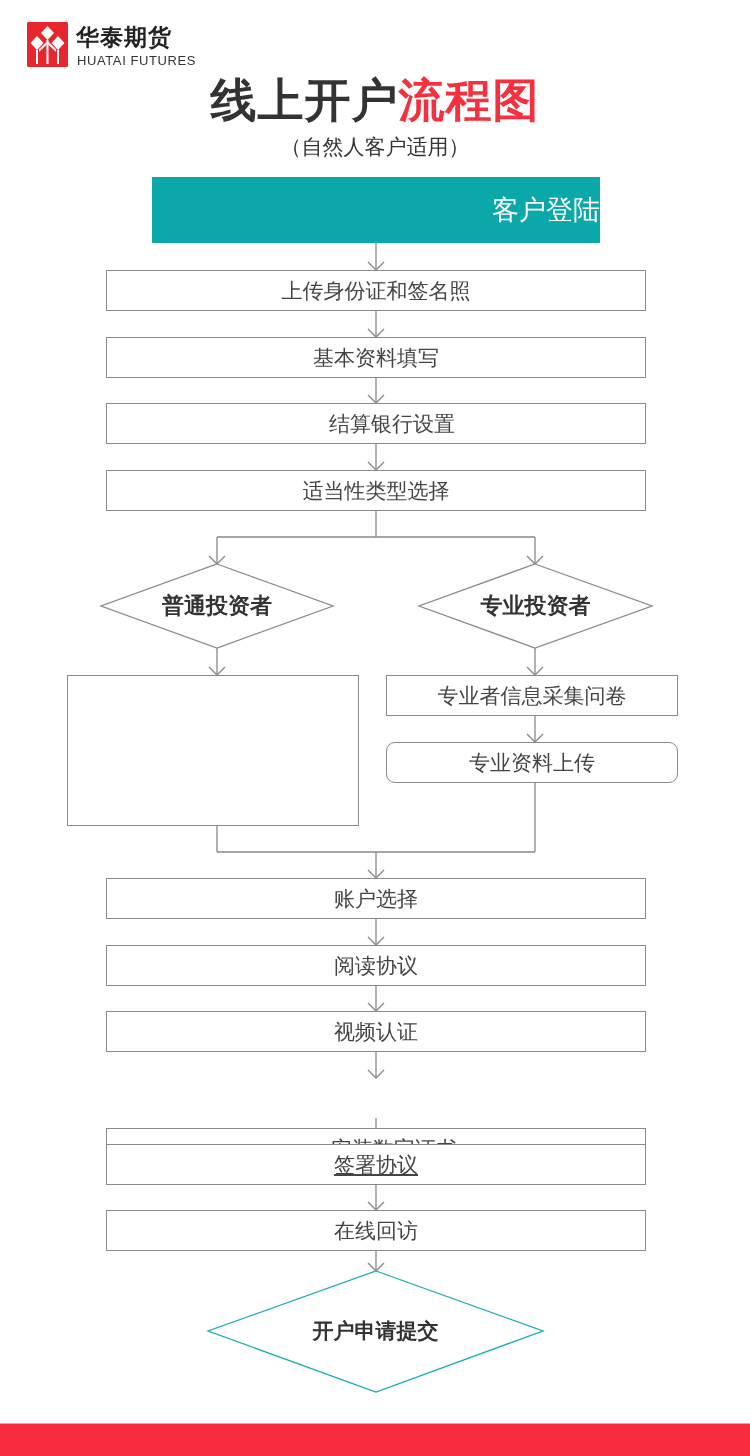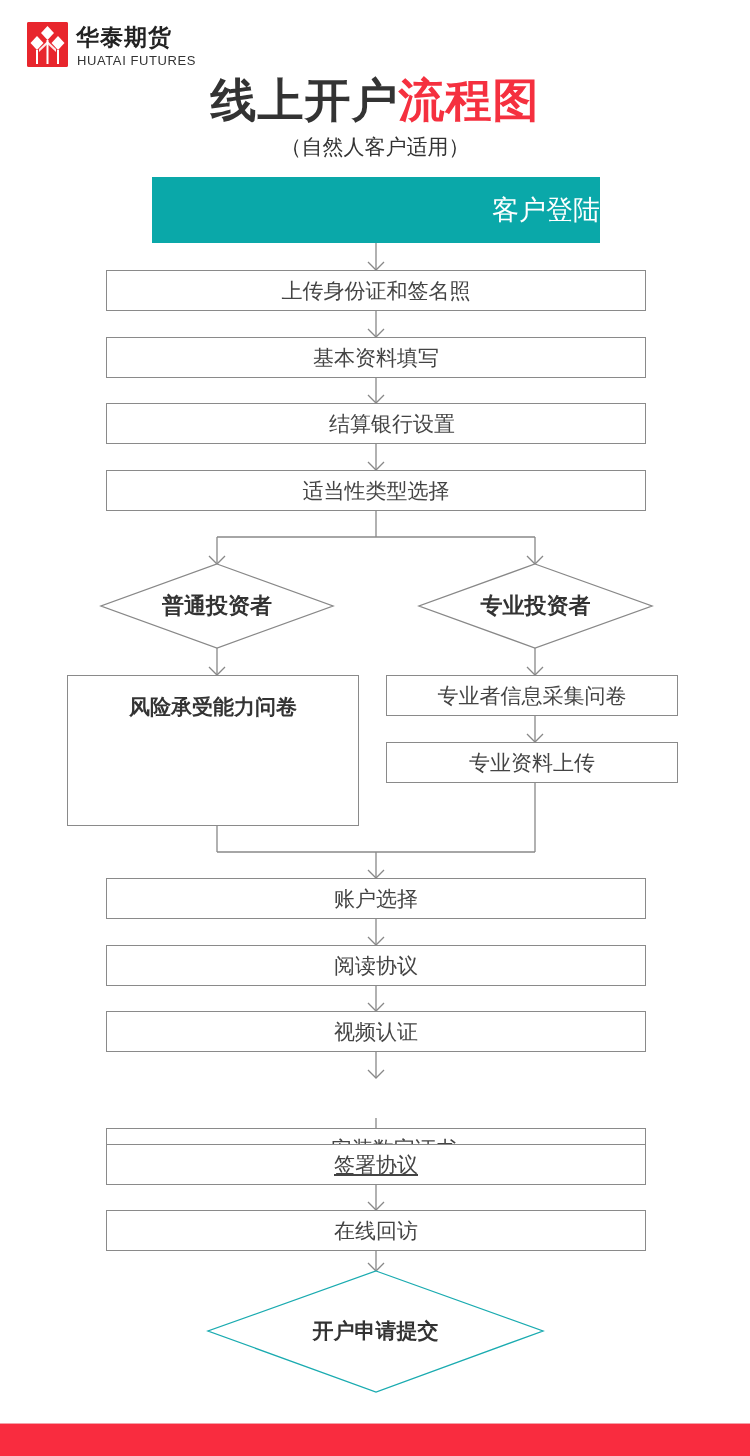--- a/index.html
+++ b/index.html
@@ -129,27 +129,26 @@
     <span>结算银行设置</span>
   </div>
 <div class="box step" style="top:470px;font-family:Liberation Mono, monospace;">
     <span>适当性类型选择</span>
   </div>
 
 <div class="diamond-label" style="left:101px; width:232px; top:591px; line-height:30px;">普通投资者</div>
 <div class="diamond-label" style="left:419px; width:233px; top:591px; line-height:30px;">专业投资者</div>
 
 <div class="risk-box">
-  <div class="risk-title">风险承受能力问卷</div>
 </div>
 
 <div class="box right-box" style="top:675px;">
     <span>专业者信息采集问卷</span>
   </div>
-<div class="box right-box" style="top:742px;">
+<div class="box right-box" style="top:742px;border-radius:9px;">
     <span>专业资料上传</span>
   </div>
 
 <div class="box step" style="top:878px;">
     <span>账户选择</span>
   </div>
 <div class="box step" style="top:945px;">
     <span>阅读协议</span>
   </div>
 <div class="box step" style="top:1011px;">

